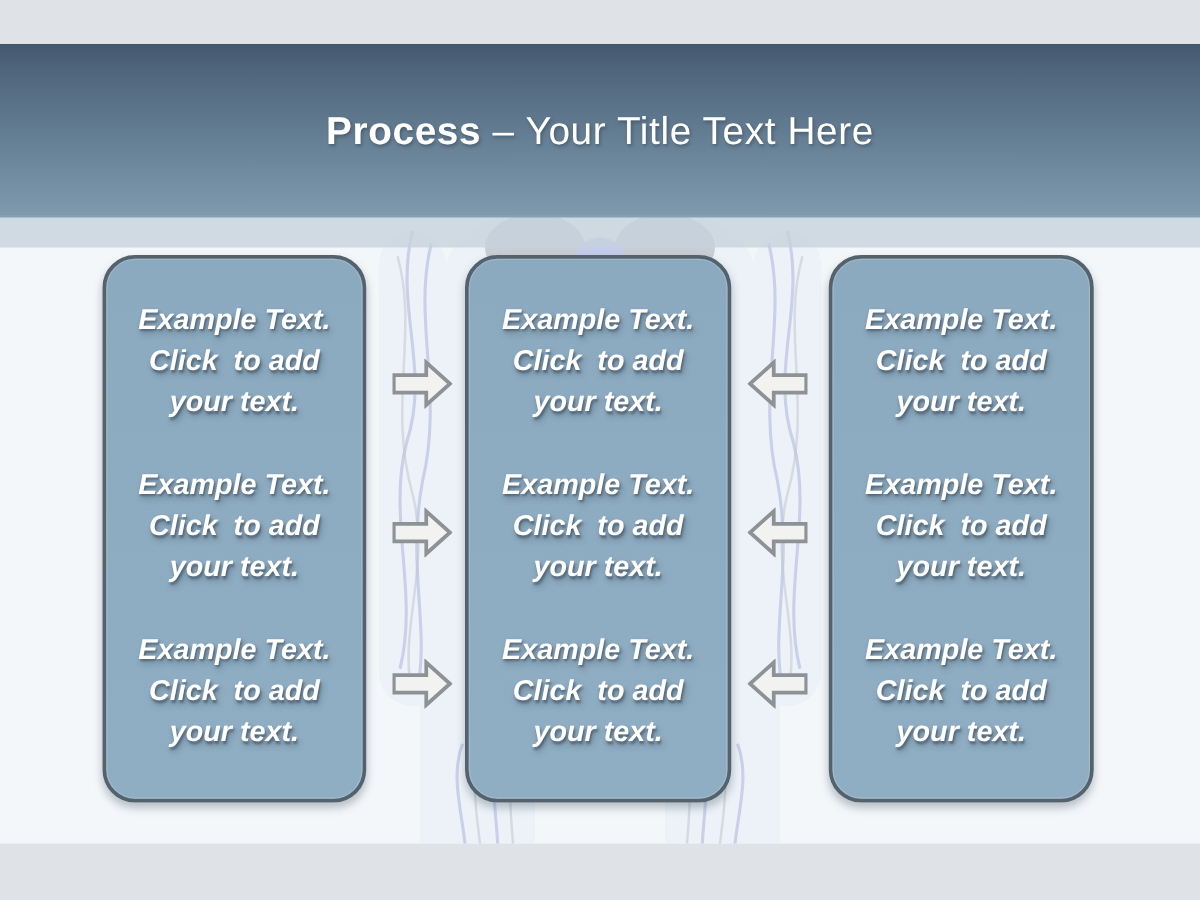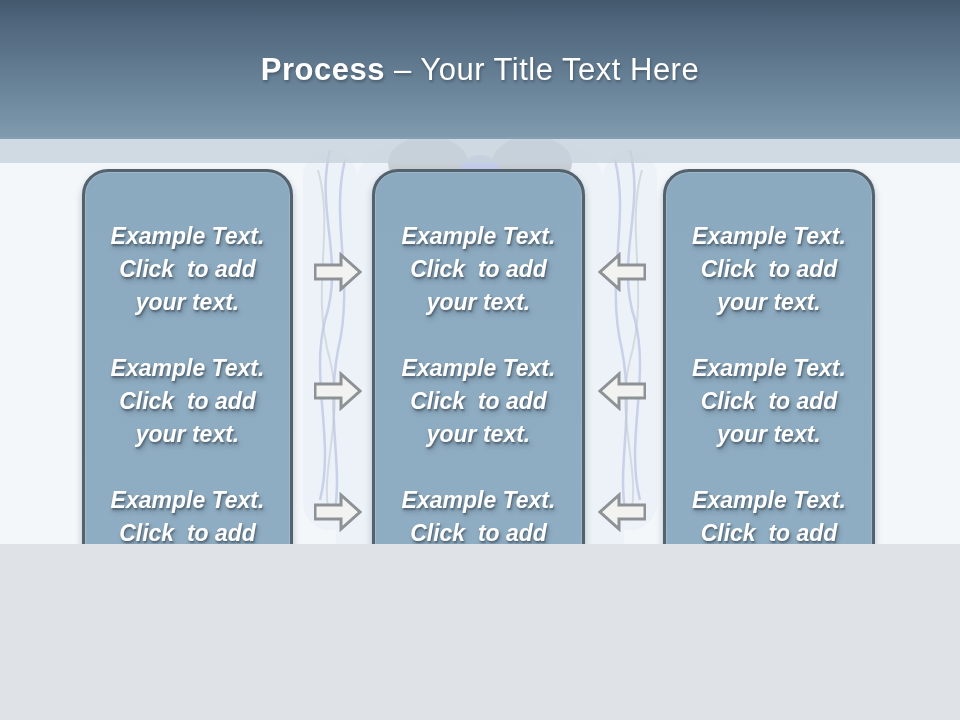--- a/index.html
+++ b/index.html
@@ -1,19 +1,20 @@
 <!DOCTYPE html>
 <html><head>
 <meta charset="utf-8">
 <style>
   html,body{margin:0;padding:0;background:#dfe3e8;}
   .slide{
-    position:relative;width:960px;height:544px;overflow:hidden;
+    position:relative;width:960px;height:640px;overflow:hidden;
     background:#f4f7fa;
     font-family:"Liberation Sans", sans-serif;
+    margin-top:35px;
   }
   
   .bg-figure{position:absolute;left:0;top:0;width:960px;height:720px;pointer-events:none;}
   
   .header{
     position:absolute;left:0;top:0;width:960px;height:137px;
     background:linear-gradient(180deg,#43586d 0%,#4e647a 14%,#6d889d 70%,#7f9aad 100%);
   }
   .title{
     position:absolute;left:0;top:52px;width:960px;
@@ -28,21 +29,21 @@
     background:rgba(199,210,220,.8);
     border-top:2px solid #85a0b2;box-sizing:border-box;
   }
   
   .pbox{
     position:absolute;top:169px;height:438px;box-sizing:border-box;
     background:linear-gradient(180deg,#8caabf 0%,#90aec3 100%);
     border:3px solid #53626c;border-radius:26px;
     box-shadow:0 4px 7px rgba(70,85,100,.35), inset 0 0 0 1px rgba(255,255,255,.15);
     display:flex;flex-direction:column;align-items:flex-start;
-    padding:48px 8px 35px 8px;gap:33px;
+    padding:32px 8px 35px 8px;gap:33px;
   }
   .pbox.left{left:82px;width:211px;}
   .pbox.middle{left:372px;width:213px;}
   .pbox.right{left:663px;width:212px;}
   .block-text{
     width:100%;text-align:center;white-space:pre-wrap;
     color:#ffffff;font-style:italic;font-weight:bold;
     font-size:23px;line-height:33px;
     text-shadow:1px 2px 2px rgba(35,48,62,.5), 2px 4px 5px rgba(35,48,62,.28);
     cursor:default;

